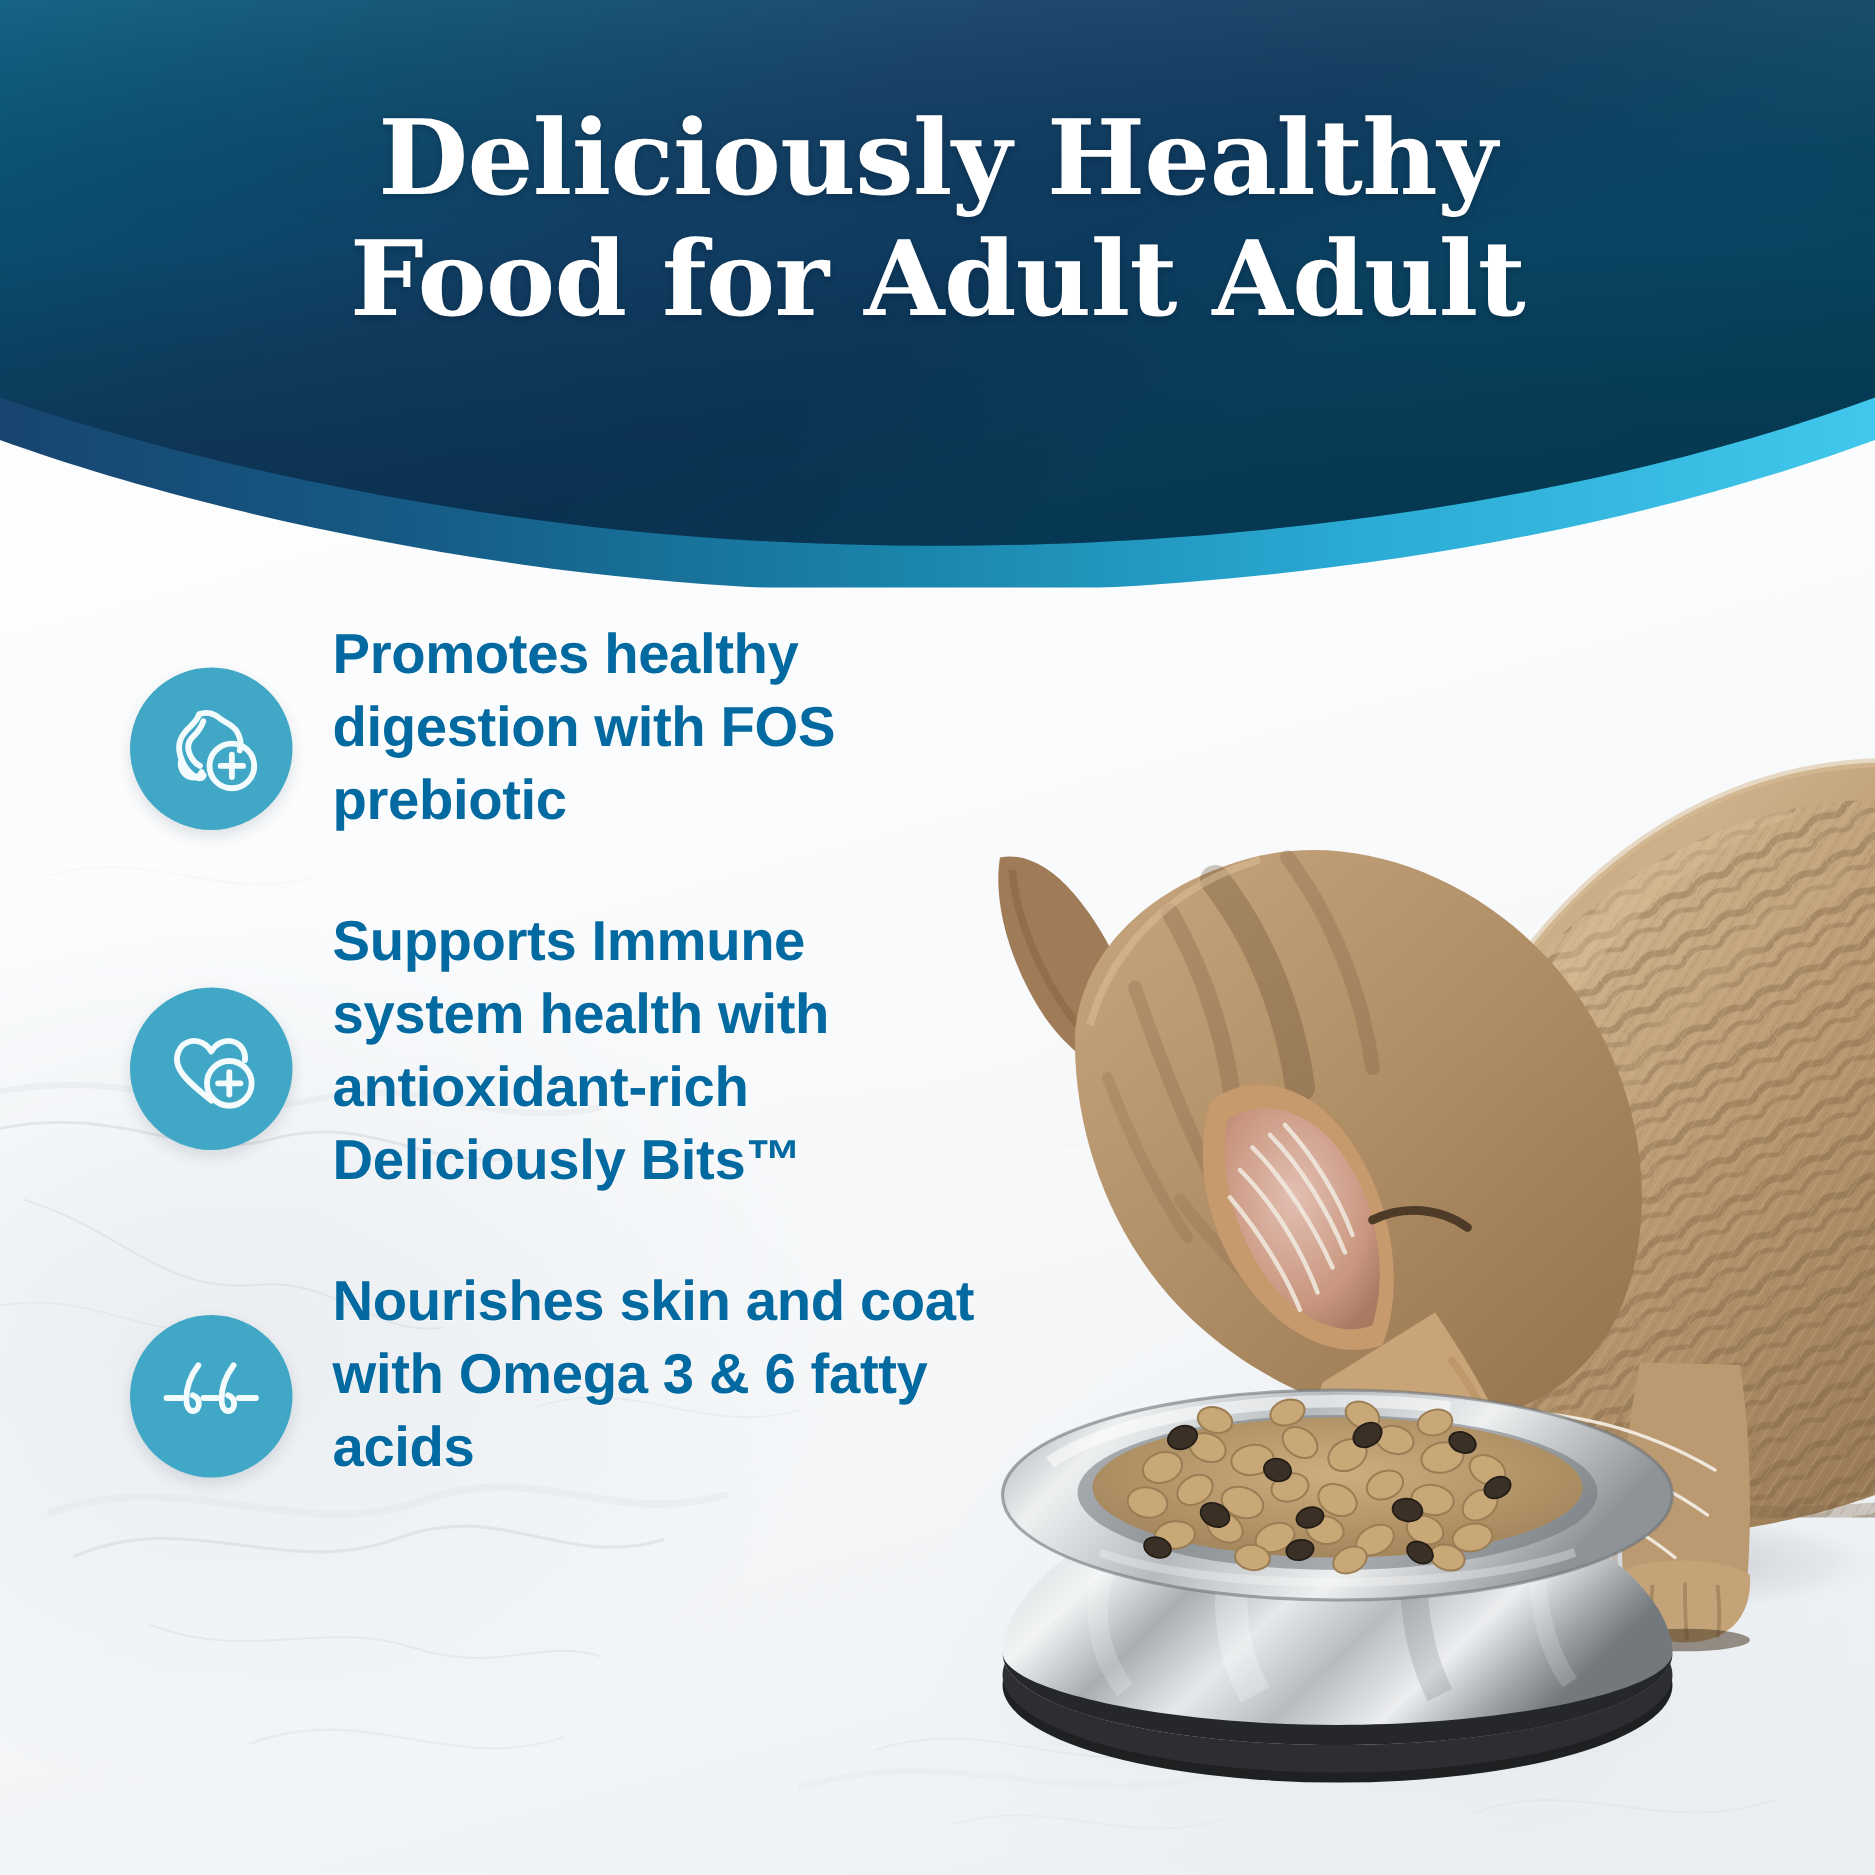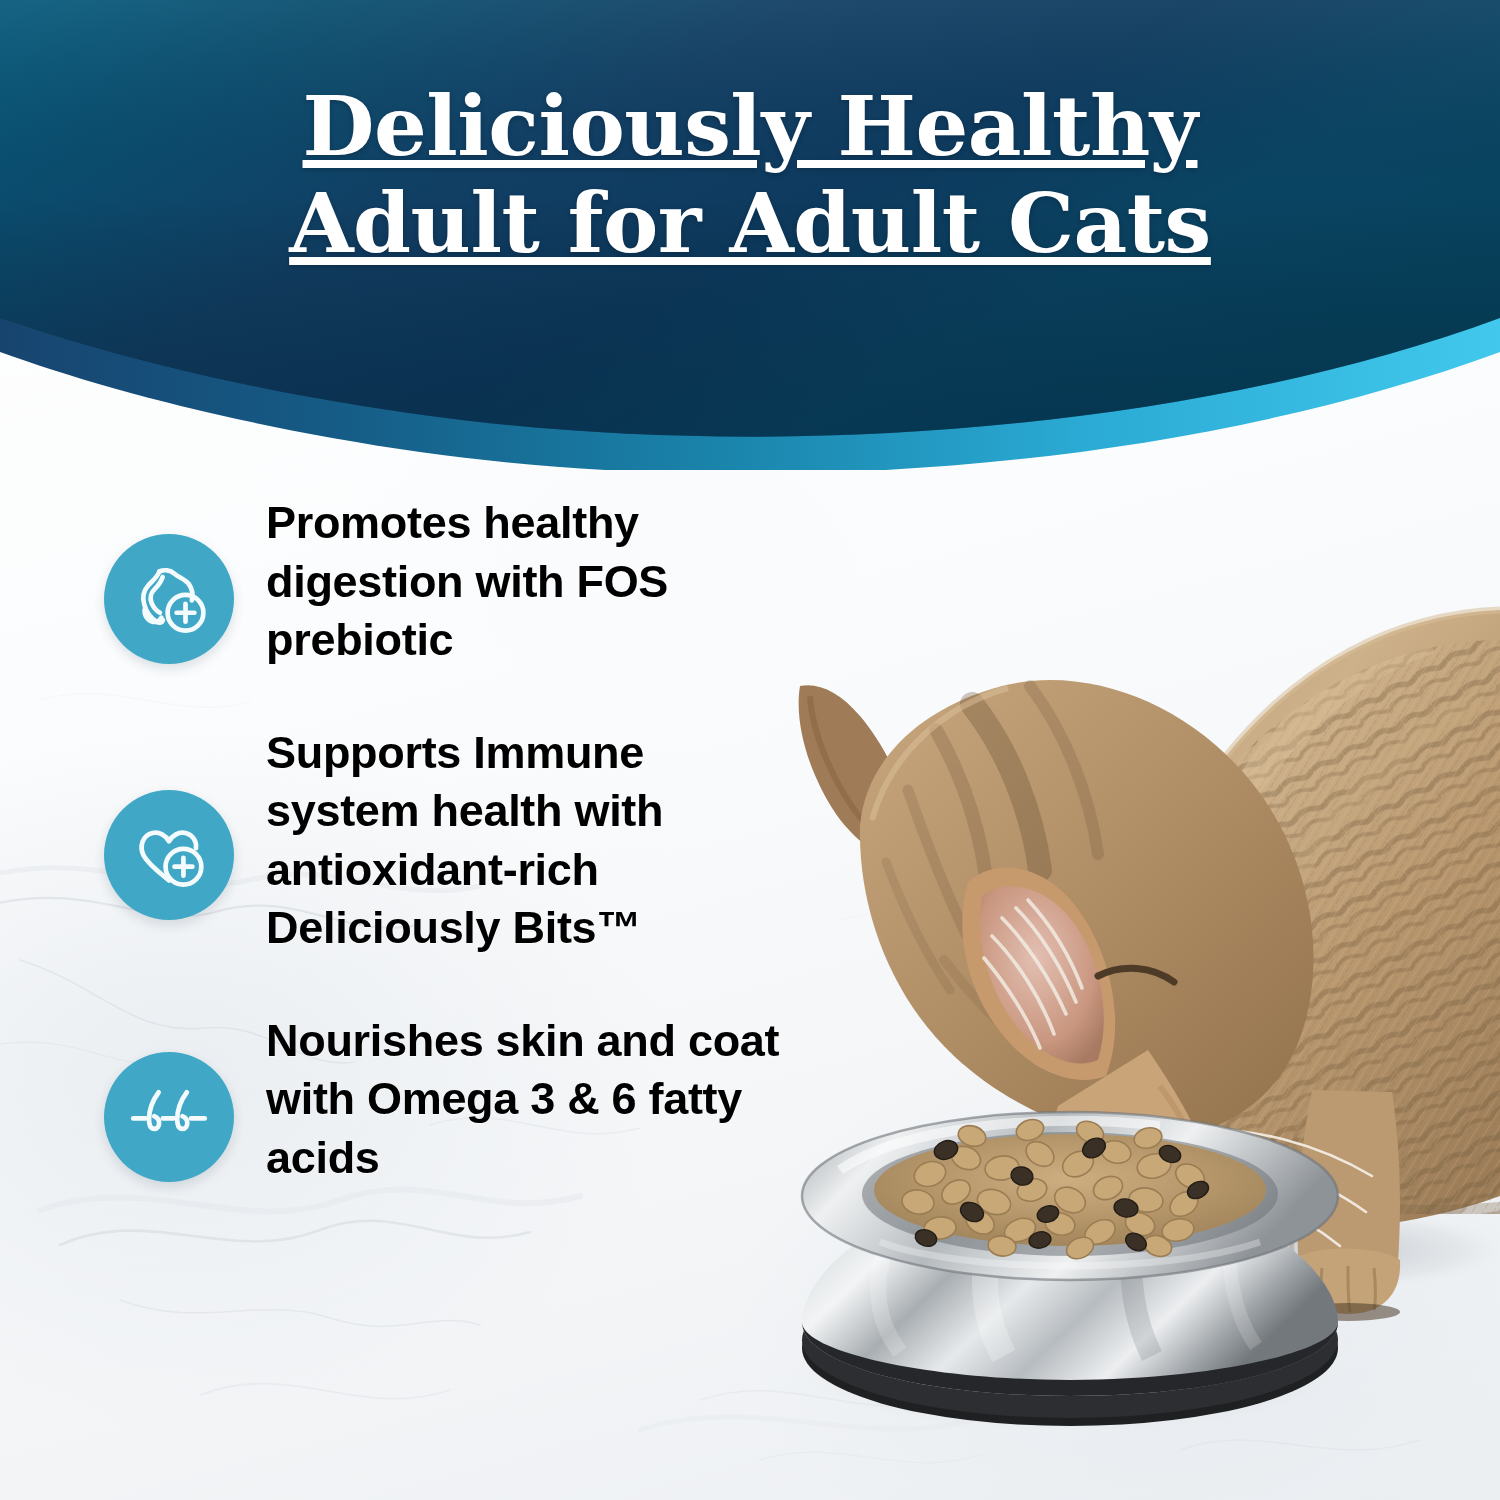--- a/index.html
+++ b/index.html
@@ -40,21 +40,20 @@
     text-align:center;
     color:#ffffff;
     font-family:"DejaVu Serif", serif;
     font-weight:700;
     font-size:83px;
     line-height:1.17;
     letter-spacing:-0.5px;
     text-shadow:0 2px 5px rgba(0,20,40,0.30);
     z-index:6;
     padding:0 130px;
-    text-decoration:underline;
   }
   .hero-title .l2 { display:block; }
 
   
   .benefits {
     position:absolute;
     top:492px; left:104px;
     width:680px;
     z-index:5;
   }
@@ -72,21 +71,21 @@
     background:#40A8C6;
     display:flex;
     align-items:center;
     justify-content:center;
     box-shadow:0 5px 12px rgba(30,60,80,0.14);
     margin-right:32px;
   }
   .bullet-icon svg { display:block; }
 
   .benefit-text {
-    color:#000000;
+    color:#0369a1;
     font-weight:700;
     font-size:45px;
     line-height:1.30;
     letter-spacing:-0.3px;
     padding-top:2px;
     text-shadow:0 1px 1px rgba(255,255,255,0.6);
   }
 
   
   .benefit.b1 { margin-top:0; }
@@ -157,21 +156,21 @@
       </defs>
 
       <path d="M0,0 H1500 V352 C1180,470 760,500 420,452 C240,426 100,388 0,352 Z" fill="url(#bandGrad)"></path>
 
       <path d="M0,0 H1500 V318 C1190,432 770,462 430,416 C250,392 105,354 0,318 Z" fill="url(#heroGrad)"></path>
       <path d="M0,0 H1500 V318 C1190,432 770,462 430,416 C250,392 105,354 0,318 Z" fill="url(#heroGradV)"></path>
     </svg>
 
     <h1 class="hero-title">
       <span class="l1">Deliciously Healthy</span>
-      <span class="l2">Adult for Adult Cats</span>
+      <span class="l2">Food for Adult Adult</span>
     </h1>
   </div>
 
   <div class="benefits">
 
     <div class="benefit b1">
       <div class="bullet-icon">
         <svg width="88" height="88" viewBox="0 0 64 64" fill="none" stroke="#F4FBFD" stroke-width="3.4" stroke-linecap="round" stroke-linejoin="round">
 
           <path d="M25 12 C23 17 19.5 19 17 22 C13.5 26 12.5 31 14 36 C15.5 41.5 19 46 23 48.5

